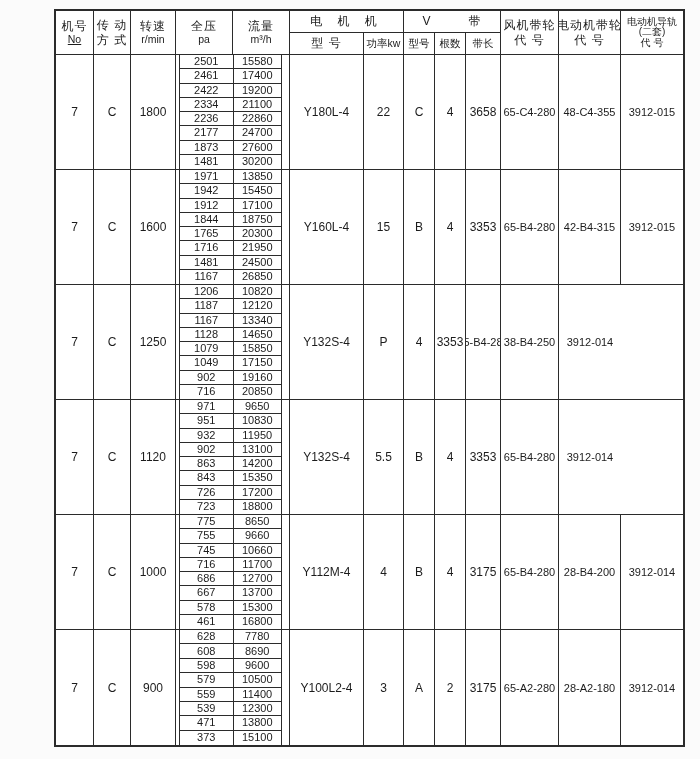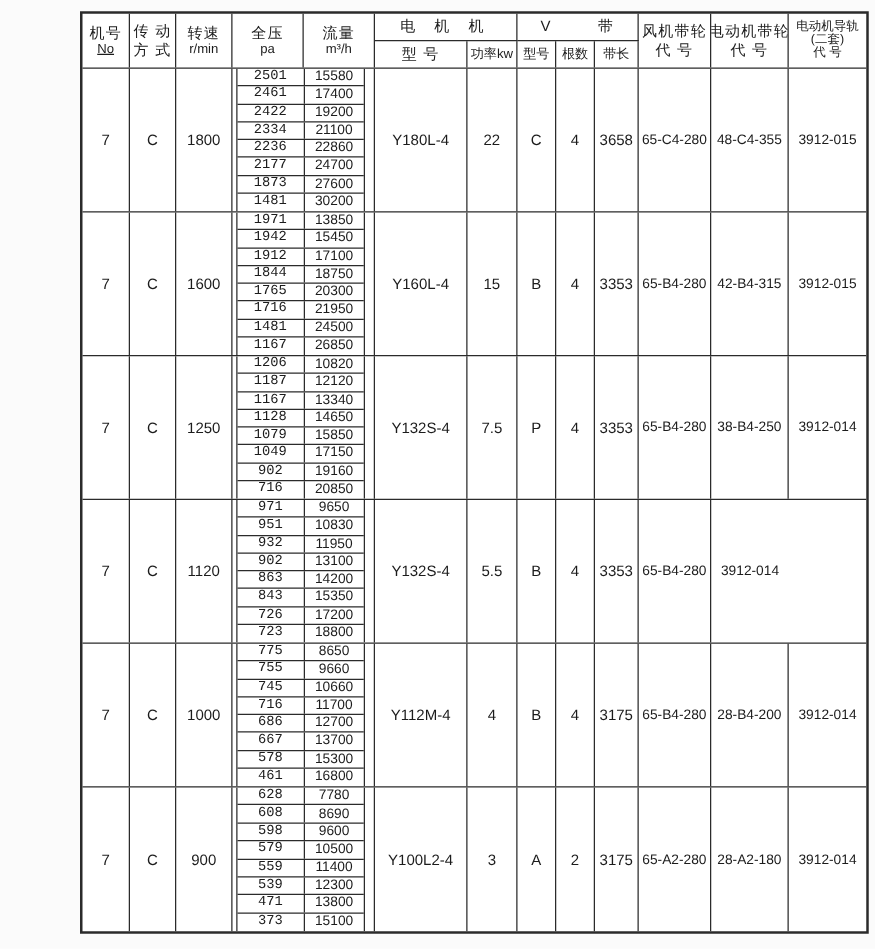--- a/index.html
+++ b/index.html
@@ -6,21 +6,21 @@
   html, body {
     width: 700px; height: 759px;
     background: #fbfbfb;
     font-family: "Liberation Sans", sans-serif;
     color: #1c1c1c;
     position: relative;
     overflow: hidden;
   }
   .spec-table {
     position: absolute;
-    left: 64px; top: 9px;
+    left: 54px; top: 9px;
     width: 631px;
     background: #fff;
     border: 2px solid #2b2b2b;
     --cols: 38px 37px 45px 57px 57px 74px 40px 31px 31px 35px 58px 62px 62px;
   }
   
   .hdr {
     display: grid;
     grid-template-columns: var(--cols);
     grid-template-rows: 22px 21px;
@@ -76,21 +76,21 @@
   .irow {
     display: grid;
     grid-template-columns: 53% 47%;
     border-bottom: 1px solid #2b2b2b;
   }
   .irow:last-child { border-bottom: none; }
   .icell {
     display: flex; align-items: center; justify-content: center;
     font-size: 11px; line-height: 1;
   }
-  .ip { border-right: 1px solid #2b2b2b; font-family: Liberation Mono, monospace; }
+  .ip { border-right: 1px solid #2b2b2b; }
 </style>
 </head>
 <body>
 
 <div class="spec-table">
 
   <div class="hdr">
     <div class="hc rows2">
       <span>机号</span>
       <span class="sub u">No</span>
@@ -307,21 +307,20 @@
             <div class="icell">19160</div>
           </div>
 
           <div class="irow">
             <div class="icell ip">716</div>
             <div class="icell">20850</div>
           </div>
         </div>
       </div>
       <div class="gc">Y132S-4</div>
-      <div class="gc">7.5</div>
       <div class="gc">P</div>
       <div class="gc">4</div>
       <div class="gc">3353</div>
       <div class="gc code">65-B4-280</div>
       <div class="gc code">38-B4-250</div>
       <div class="gc code nobr">3912-014</div>
     </div>
 
     <div class="grp">
       <div class="gc">7</div>

